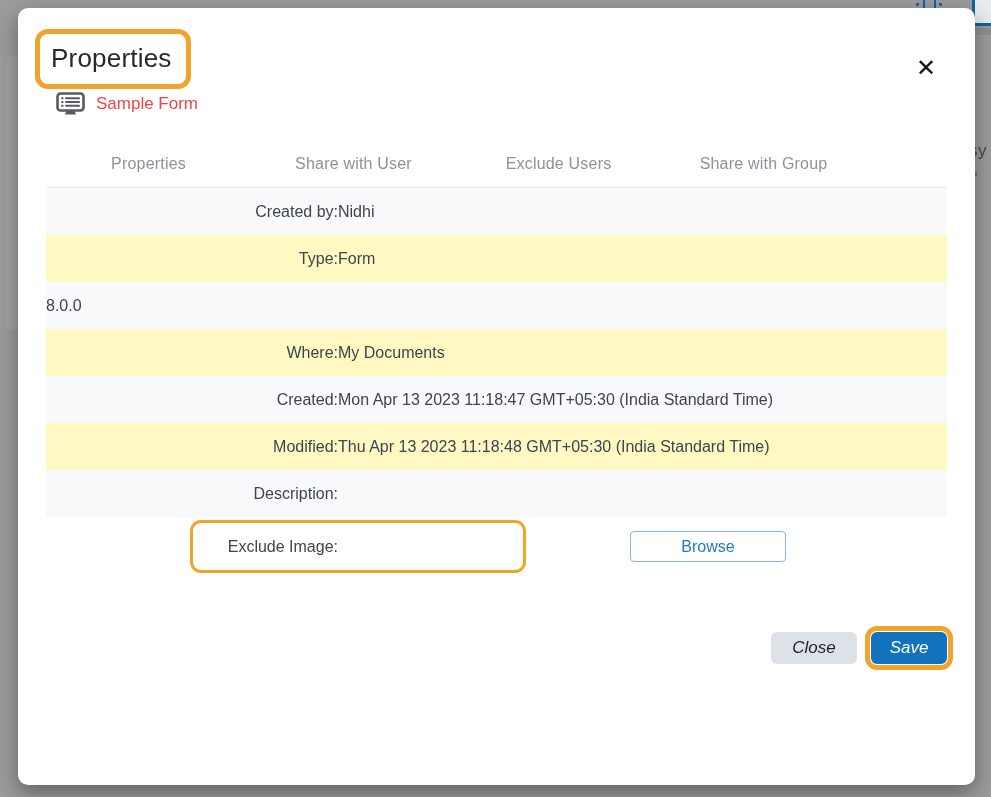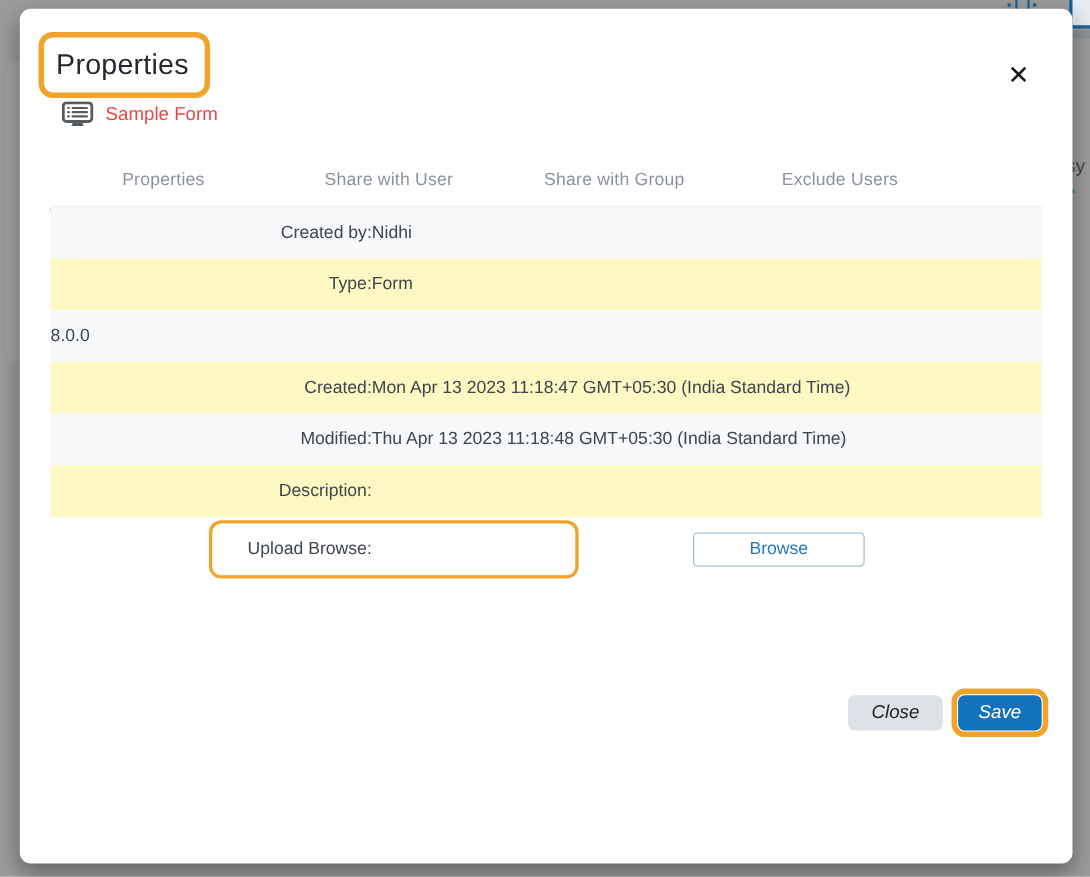--- a/index.html
+++ b/index.html
@@ -155,51 +155,55 @@
         </g>
         <path d="M10.5 19 h8 l1.6 3.5 h-11.2 z" fill="#565b60"></path>
       </svg>
     </span>
     <span class="subtitle-label">Sample Form</span>
   </div>
 
   <div class="tabs">
     <div class="tab active">Properties</div>
     <div class="tab">Share with User</div>
+    <div class="tab">Exclude Users</div>
     <div class="tab">Share with Group</div>
-    <div class="tab">Exclude Users</div>
   </div>
 
   <div class="rows">
     <div class="prow">
       <div class="prow-label">Created by:</div>
       <div class="prow-value">Nidhi</div>
     </div>
     <div class="prow">
       <div class="prow-label">Type:</div>
       <div class="prow-value">Form</div>
     </div>
     <div class="prow">
       <div class="prow-value">8.0.0</div>
     </div>
     <div class="prow">
+      <div class="prow-label">Where:</div>
+      <div class="prow-value">My Documents</div>
+    </div>
+    <div class="prow">
       <div class="prow-label">Created:</div>
       <div class="prow-value">Mon Apr 13 2023 11:18:47 GMT+05:30 (India Standard Time)</div>
     </div>
     <div class="prow">
       <div class="prow-label">Modified:</div>
       <div class="prow-value">Thu Apr 13 2023 11:18:48 GMT+05:30 (India Standard Time)</div>
     </div>
     <div class="prow">
       <div class="prow-label">Description:</div>
       <div class="prow-value"></div>
     </div>
     <div class="upload-row">
       <div class="upload-annotation"></div>
-      <div class="prow-label">Upload Browse:</div>
+      <div class="prow-label">Exclude Image:</div>
       <button class="browse-btn">Browse</button>
     </div>
   </div>
 
   <div class="footer">
     <button class="btn btn-close">Close</button>
     <button class="btn btn-save">Save</button>
   </div>
 
 </div>

